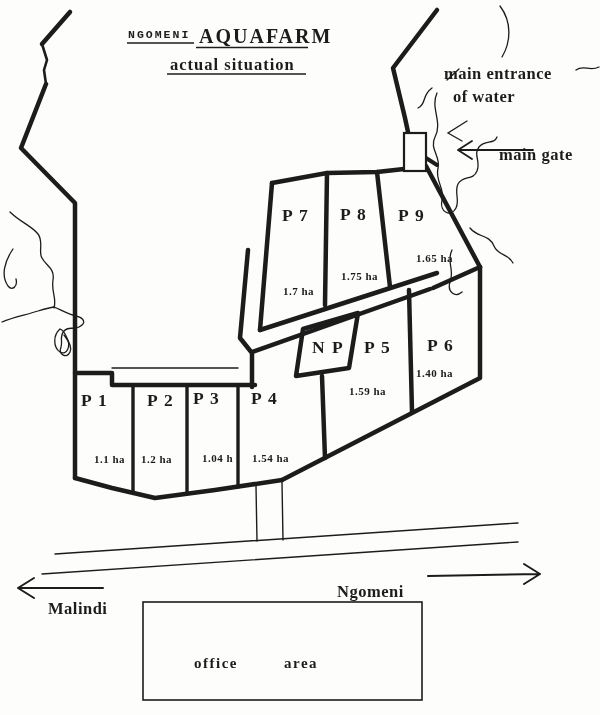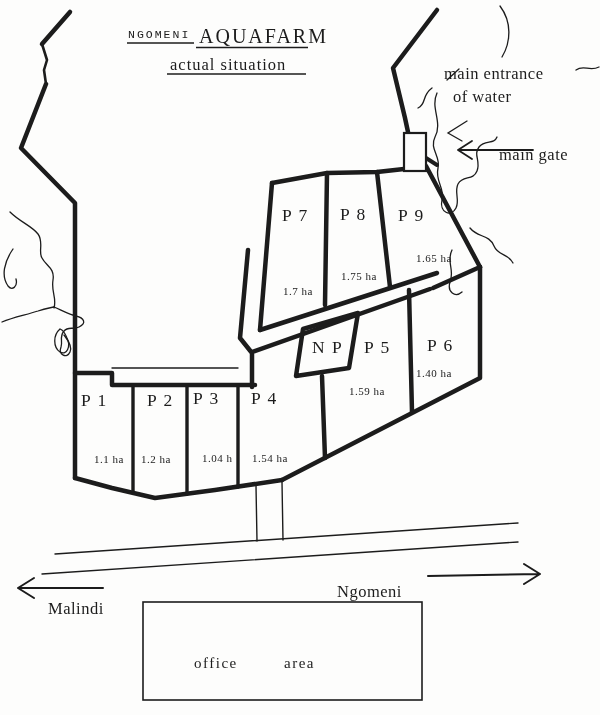--- a/index.html
+++ b/index.html
@@ -2,20 +2,21 @@
 <html><head>
 <meta charset="utf-8">
 <style>
   html,body{margin:0;padding:0;background:#e8e8e8;}
   .page{
     position:relative;
     width:600px;height:715px;
     background:#fdfdfc;
     font-family:"Liberation Serif", serif;
     overflow:hidden;
+    font-weight:bold;
   }
   svg{position:absolute;left:0;top:0;}
   svg text{fill:#1c1c1c;}
   .serif{font-family:"Liberation Serif", serif;}
   .mono{font-family:"Liberation Mono", monospace;}
   .plotname{font-size:17.5px;letter-spacing:1.5px;}
   .area{font-size:11px;letter-spacing:0.5px;}
   .ann{font-size:16.5px;letter-spacing:0.5px;}
 </style>
 </head>

